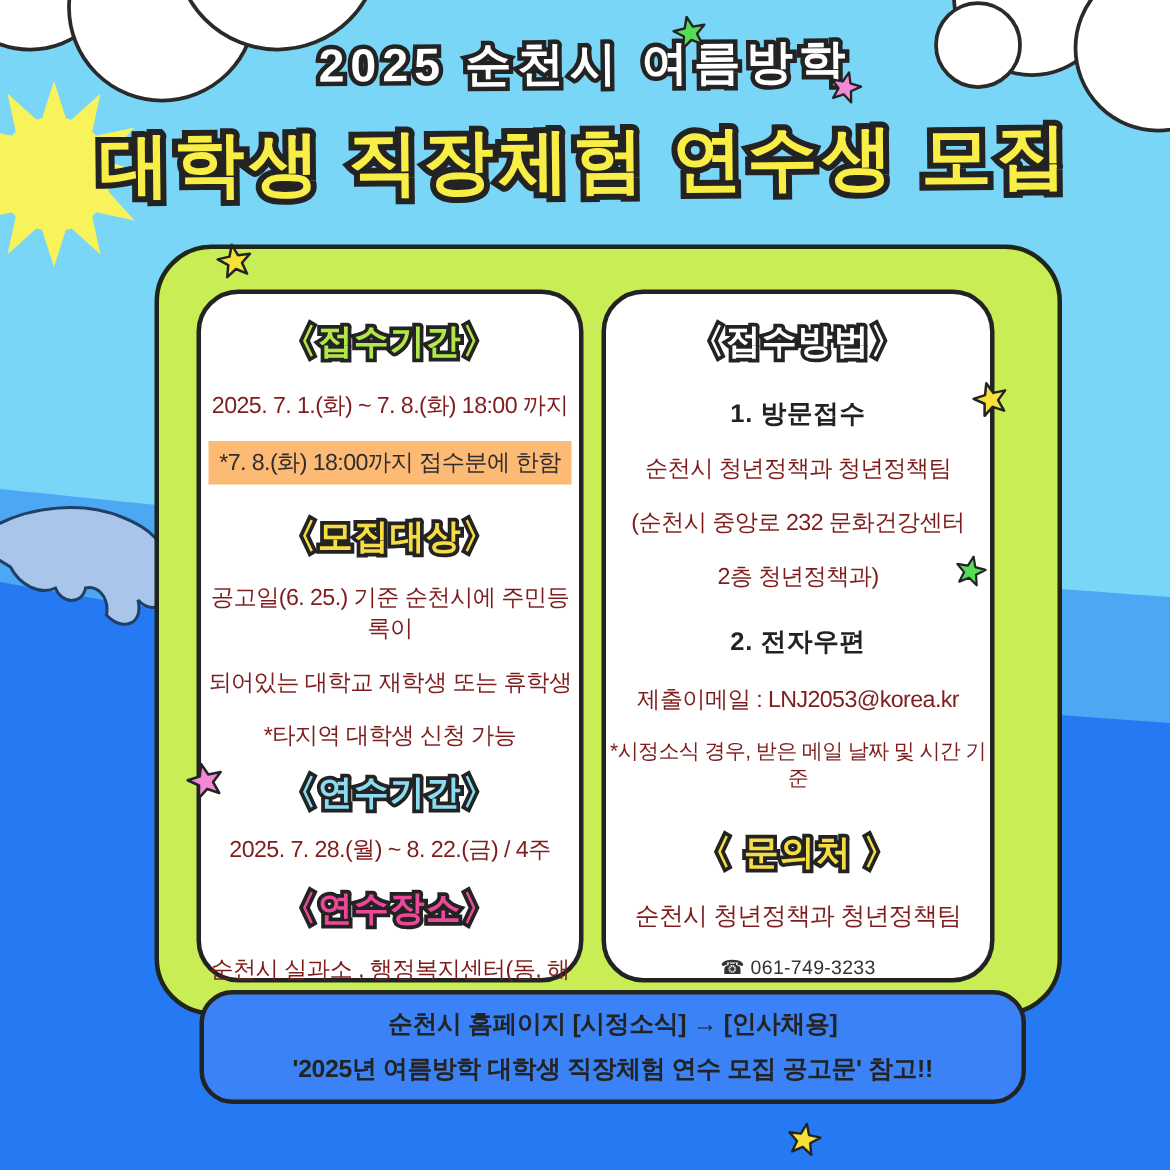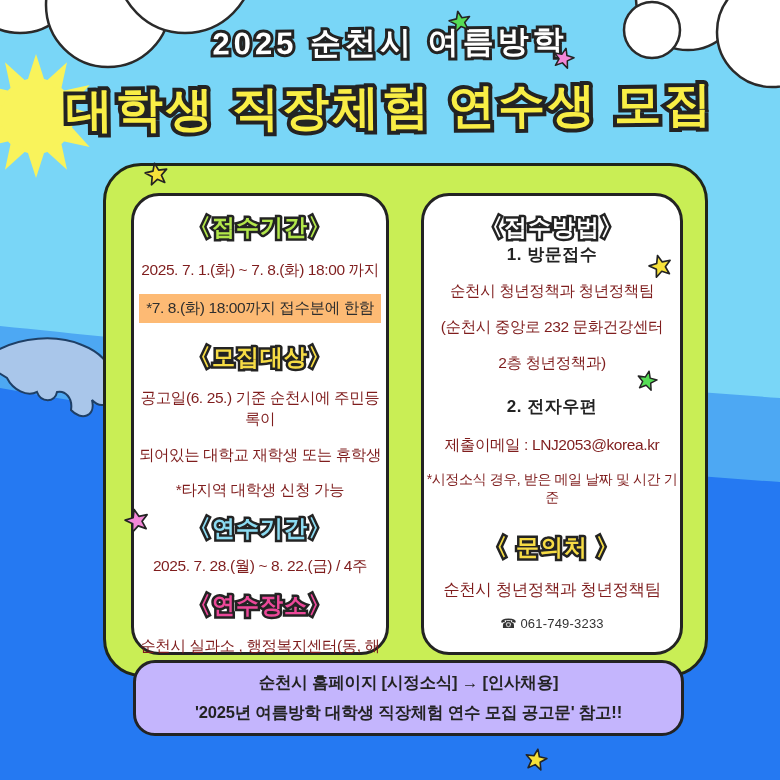--- a/index.html
+++ b/index.html
@@ -28,42 +28,42 @@
   .container{
     position:absolute;left:103px;top:163px;width:605px;height:514px;z-index:2;
     background:#c9ee55;border:3px solid #20251a;border-radius:38px;box-sizing:border-box;
   }
   .card{
     position:absolute;top:27px;height:462px;background:#ffffff;
     border:3px solid #232323;border-radius:28px;box-sizing:border-box;
     display:flex;flex-direction:column;align-items:center;text-align:center;
   }
   .card.left{left:25px;width:258px;}
-  .card.right{left:315px;width:262px;}
+  .card.right{left:295px;width:262px;}
 
   .sec-title{
     font-size:23px;font-weight:bold;letter-spacing:1px;
     -webkit-text-stroke:5px #232323;paint-order:stroke fill;
   }
   .c-green{color:#b2e74a;}
   .c-yellow{color:#f6dc45;}
   .c-cyan{color:#8bdbf2;}
   .c-lgreen{color:#ec4899;}
   .c-white{color:#ffffff;}
   .body-line{font-size:15.5px;color:#7f1d1d;letter-spacing:-0.4px;}
   .sub-title{font-size:17px;font-weight:bold;color:#222222;letter-spacing:0.5px;}
   .hl{
     font-size:15.5px;color:#2e2e2e;background:#fdba74;
     padding:4px 7px;letter-spacing:-0.4px;
   }
   .phone-line{font-size:13px;color:#333333;letter-spacing:0.2px;}
 
   .footer-bar{
     position:absolute;left:27px;top:494px;width:551px;height:76px;
-    background:#c4b5fd;border:3px solid #232323;border-radius:22px;box-sizing:border-box;
+    background:#3b82f6;border:3px solid #232323;border-radius:22px;box-sizing:border-box;
     display:flex;flex-direction:column;align-items:center;justify-content:center;gap:8px;
   }
   .footer-line{font-size:16.5px;font-weight:bold;color:#232323;letter-spacing:-0.2px;}
 
   
   .star{position:absolute;z-index:4;}
 </style>
 </head>
 <body>
 
@@ -135,21 +135,21 @@
       <div class="body-line" style="margin-top:12px">2025. 7. 28.(월) ~ 8. 22.(금) / 4주</div>
 
       <div class="sec-title c-lgreen" style="margin-top:13px">〈연수장소〉</div>
       <div class="body-line" style="margin-top:15px">순천시 실과소 , 행정복지센터(동, 해룡면),</div>
       <div class="body-line" style="margin-top:15px">유관기관(상공회의소, 고용센터)</div>
     </div>
 
     <div class="card right">
       <div class="sec-title c-white" style="margin-top:16px">〈접수방법〉</div>
 
-      <div class="sub-title" style="">1. 방문접수</div>
+      <div class="sub-title" style="margin-top:21px">1. 방문접수</div>
       <div class="body-line" style="margin-top:15px">순천시 청년정책과 청년정책팀</div>
       <div class="body-line" style="margin-top:15px">(순천시 중앙로 232 문화건강센터</div>
       <div class="body-line" style="margin-top:15px">2층 청년정책과)</div>
 
       <div class="sub-title" style="margin-top:21px">2. 전자우편</div>
       <div class="body-line" style="margin-top:17px">제출이메일 : LNJ2053@korea.kr</div>
       <div class="body-line" style="margin-top:15px;font-size:14px">*시정소식 경우, 받은 메일 날짜 및 시간 기준</div>
 
       <div class="sec-title c-yellow" style="margin-top:25px">〈 문의처 〉</div>
       <div class="body-line" style="margin-top:16px;font-size:16.5px">순천시 청년정책과 청년정책팀</div>

